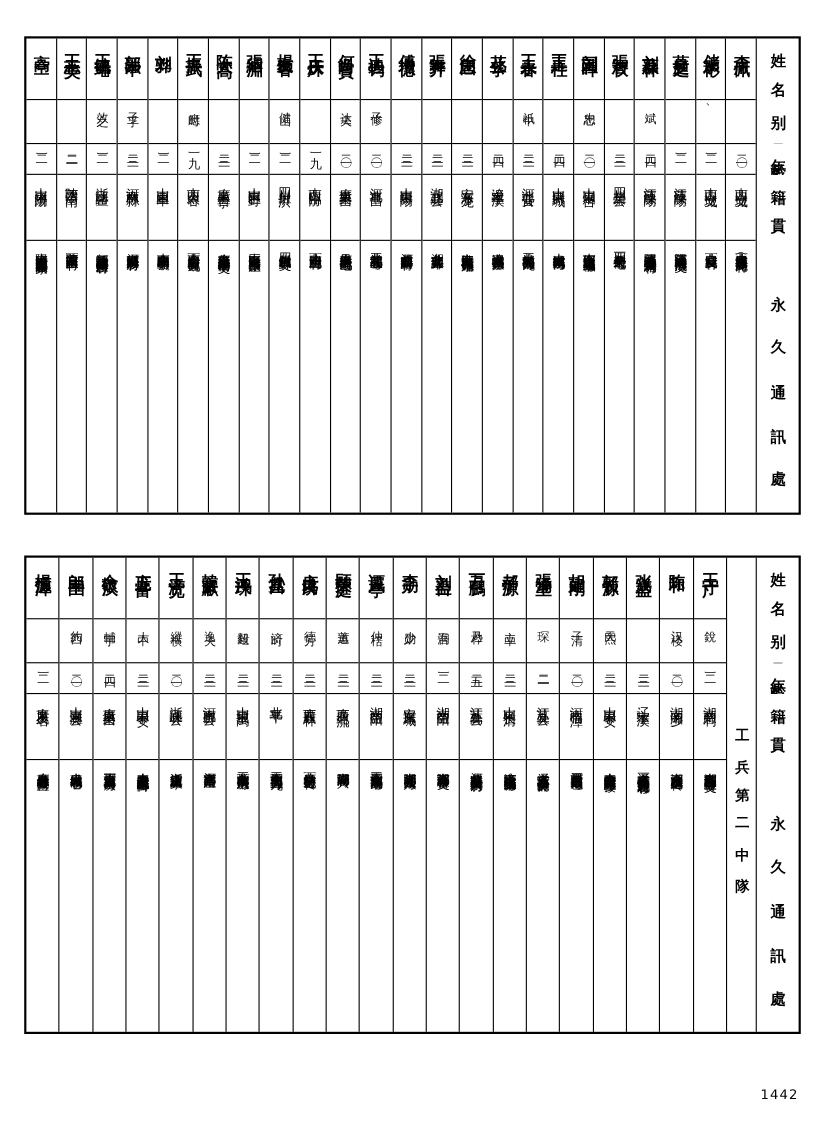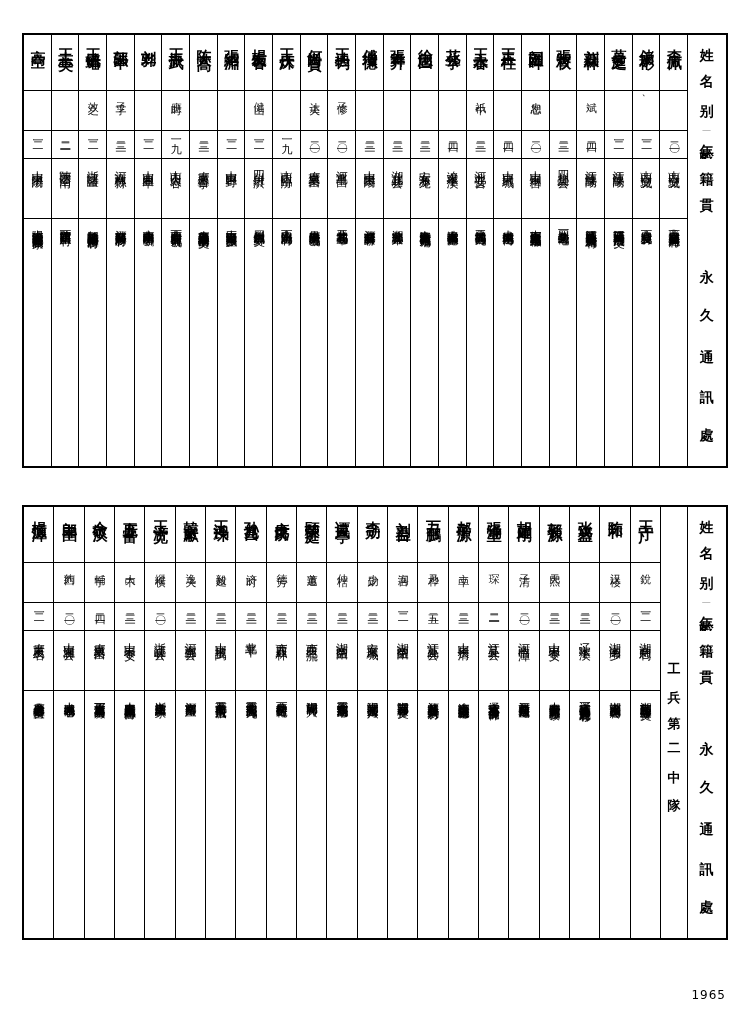--- a/index.html
+++ b/index.html
@@ -959,14 +959,14 @@
           <div class="cell r-origin">
             <span class="v label-text">籍 貫</span>
           </div>
           <div class="cell r-addr" style="align-items: center;">
             <span class="v label-addr">永 久 通 訊 處</span>
           </div>
         </div>
       </div>
   </div>
 
-  <div id="page-number">1965</div>
+  <div id="page-number">1442</div>
 </div>
 
 </body></html>

